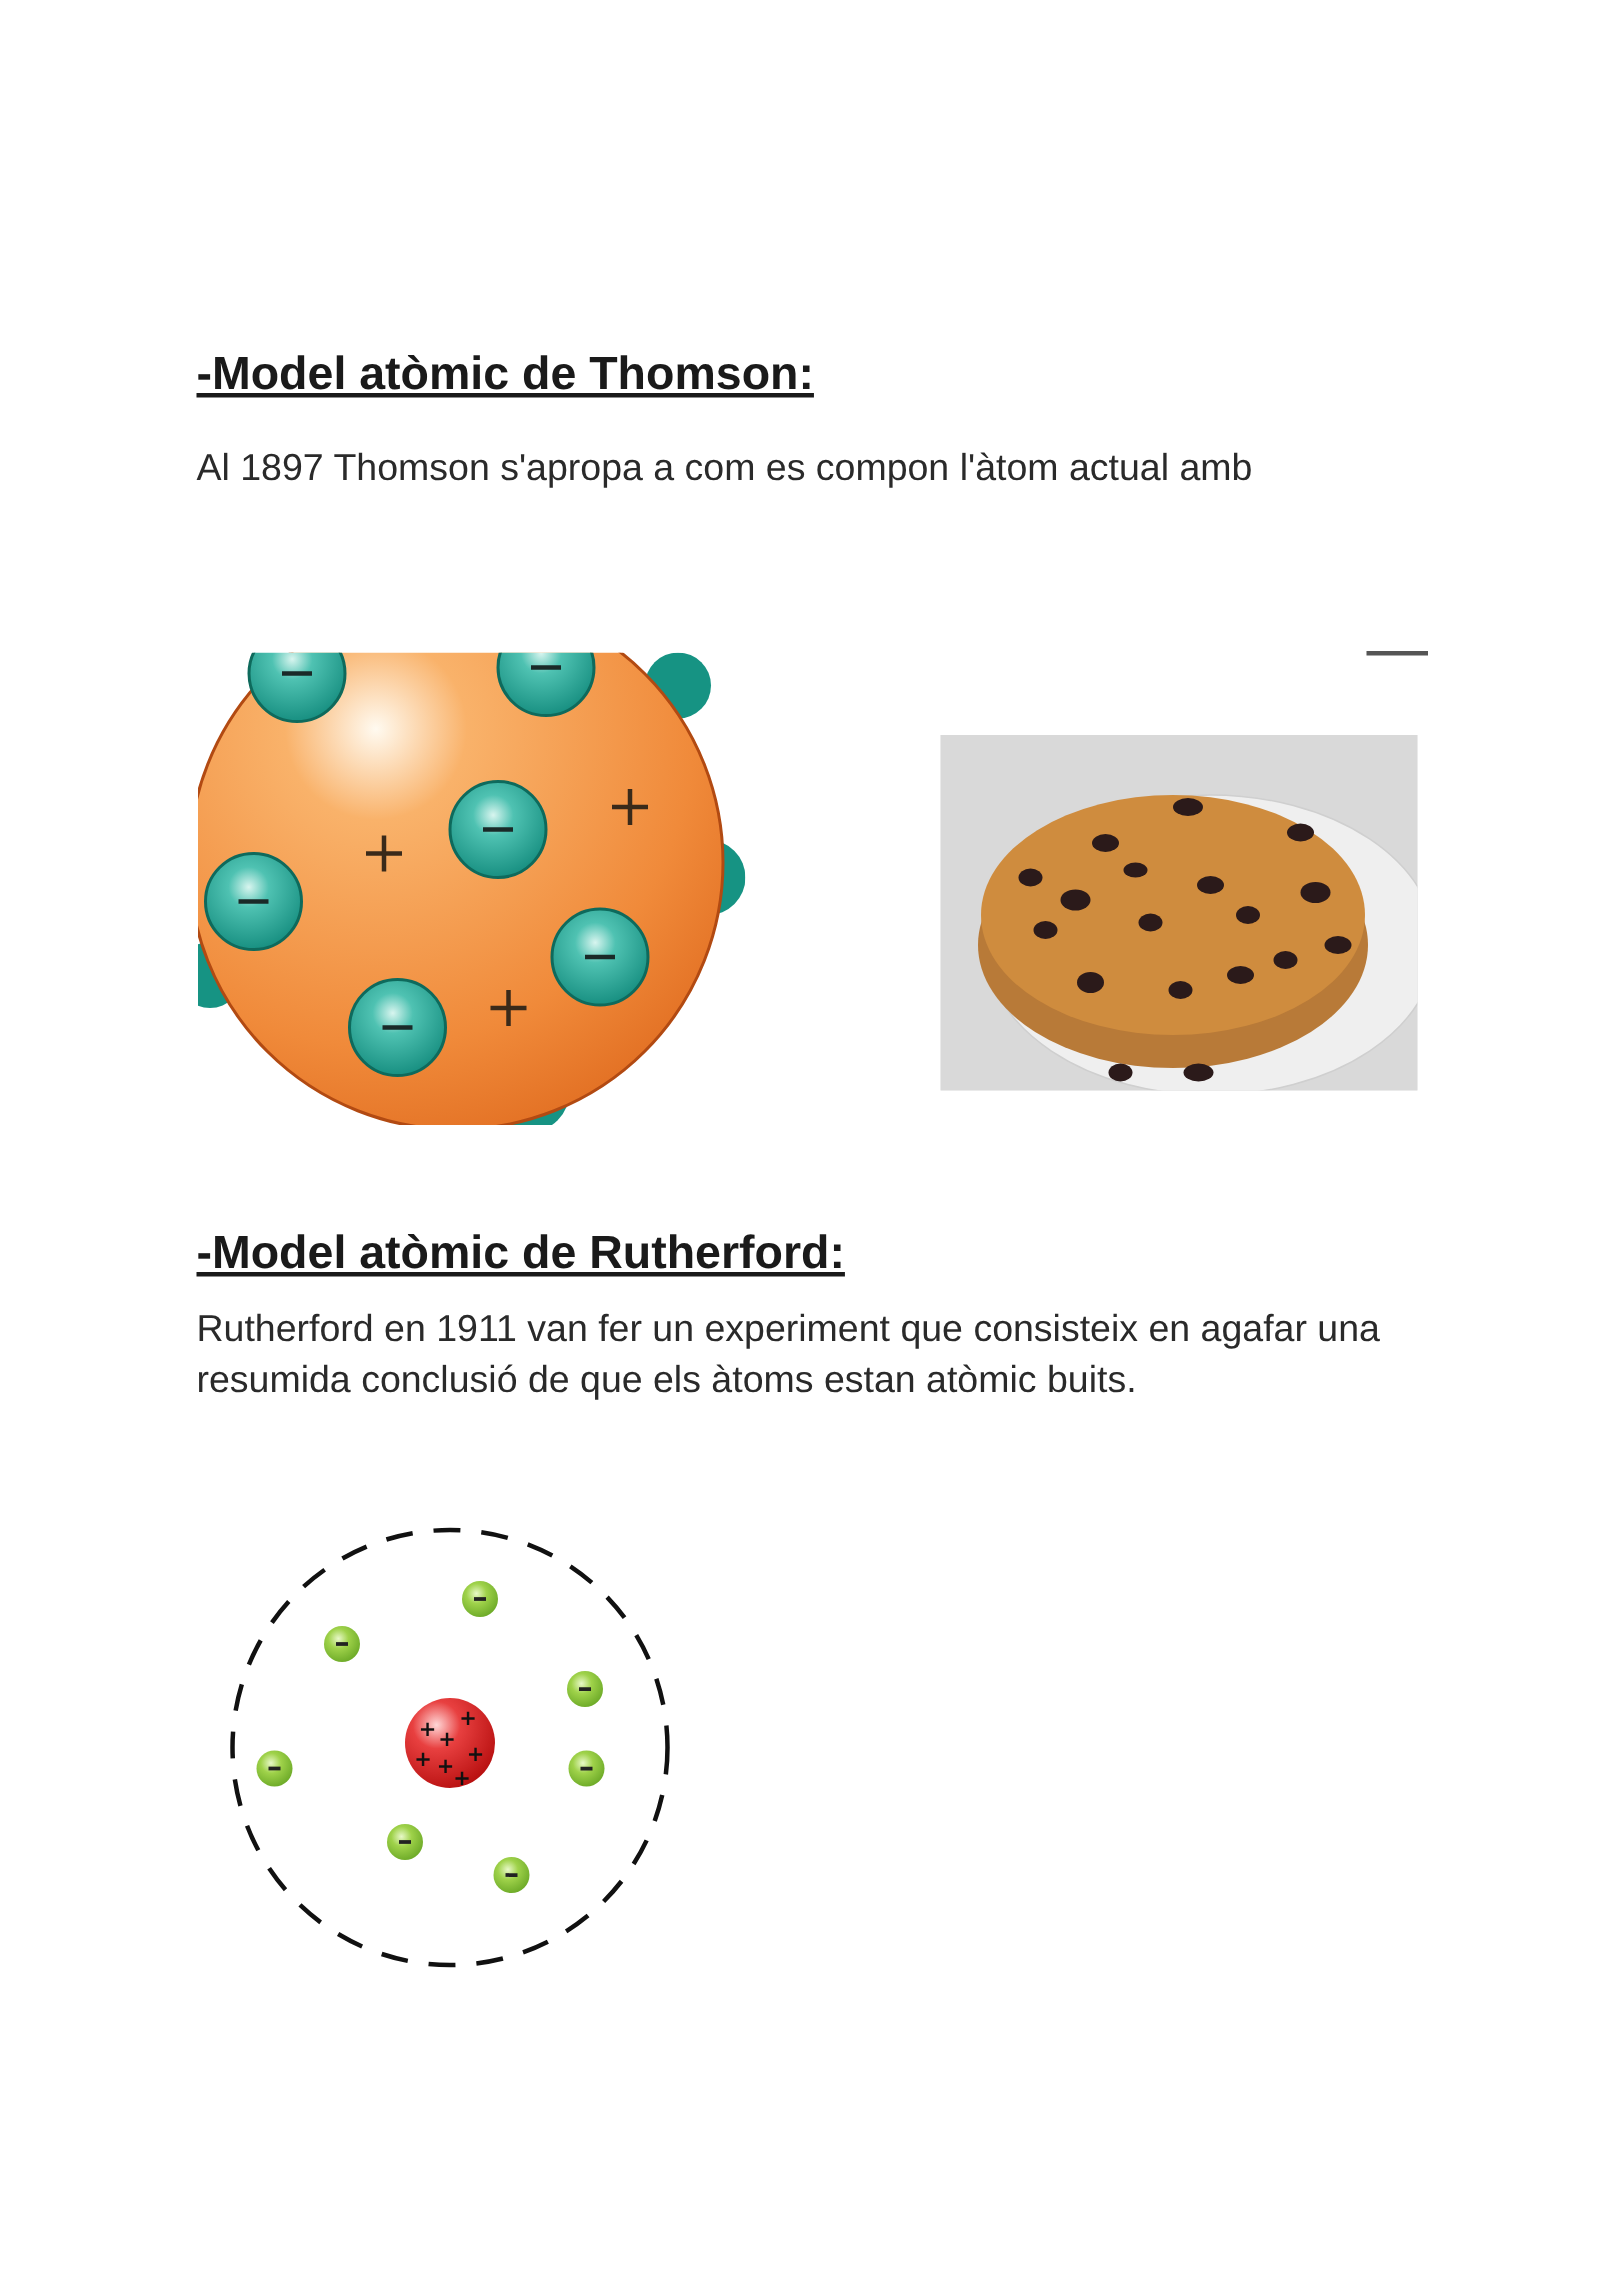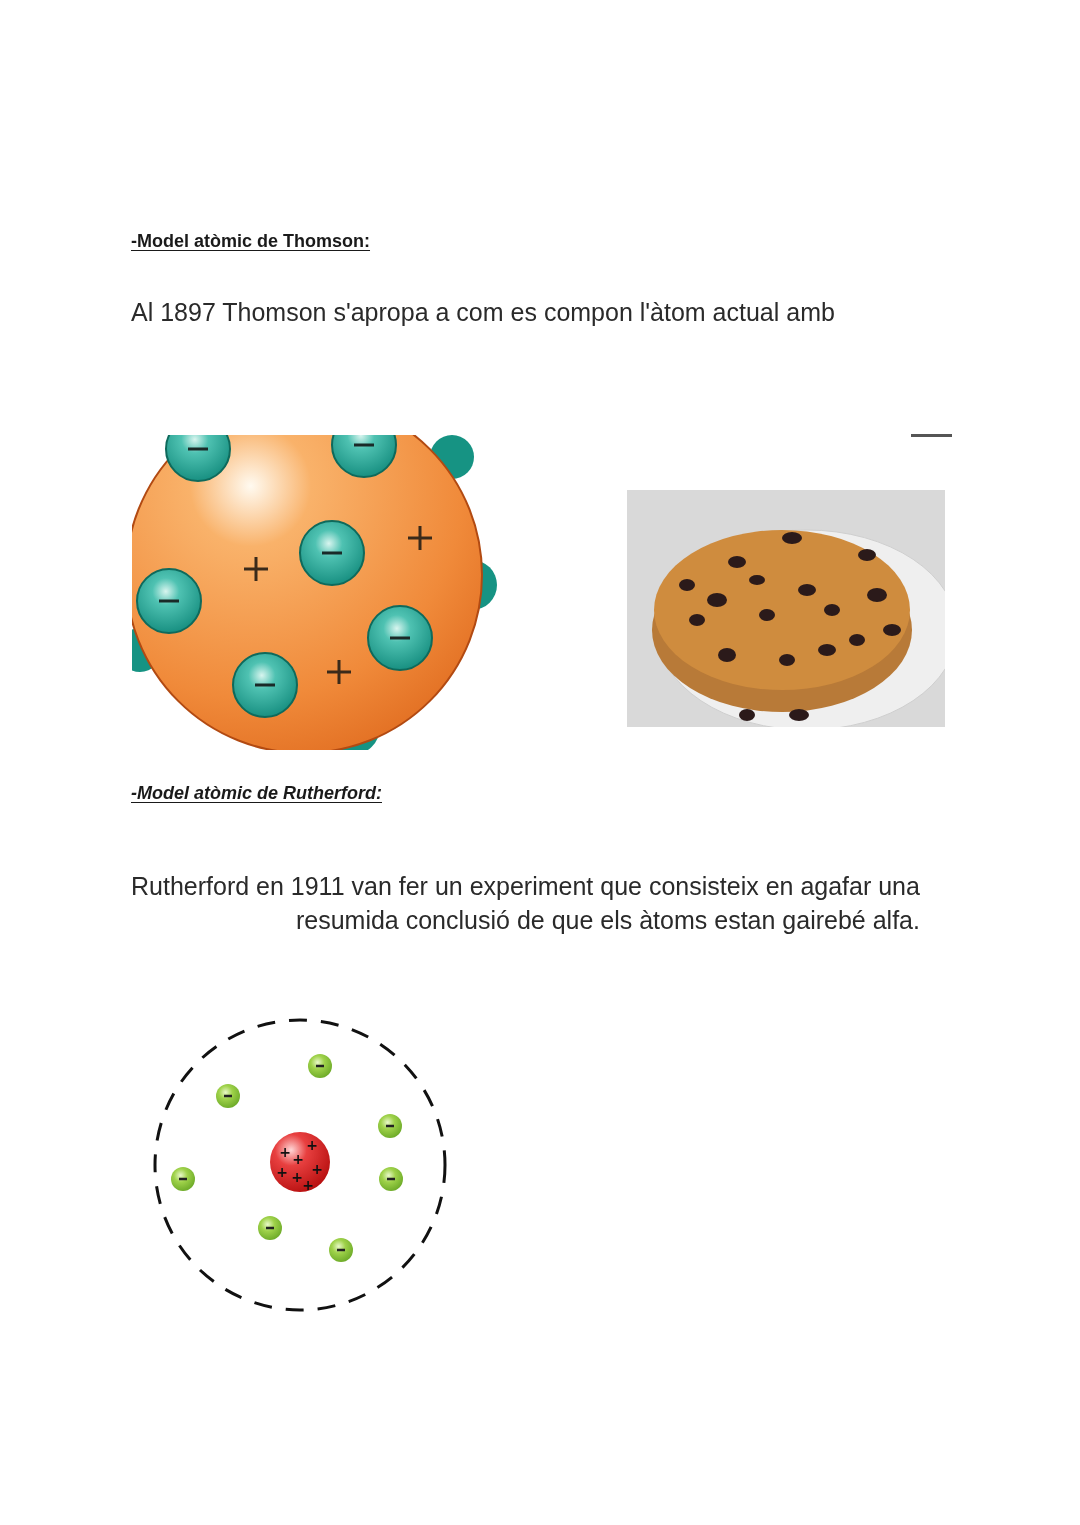--- a/index.html
+++ b/index.html
@@ -1,20 +1,20 @@
 <!DOCTYPE html>
 <html><head>
   <meta charset="utf-8">
   <style>
     html, body { margin: 0; padding: 0; background: #ffffff; }
     body { width: 1080px; height: 1525px; position: relative; overflow: hidden;
            font-family: "Liberation Sans", sans-serif; color: #222222; }
-    .heading { position: absolute; left: 131px; font-size: 18px; font-weight: bold;
+    .heading { position: absolute; left: 131px; font-size: 31px; font-weight: bold;
                text-decoration: underline; text-underline-offset: 3px; color: #1a1a1a; }
-    .para { position: absolute; left: 131px; font-size: 25px; line-height: 33.5px; color: #2a2a2a; text-align: right; }
+    .para { position: absolute; left: 131px; font-size: 25px; line-height: 33.5px; color: #2a2a2a; }
     .figure { position: absolute; }
     .dash-line { position: absolute; left: 911px; top: 434px; width: 41px; height: 3px; background: #555; }
   </style>
 </head>
 <body>
 
 <div class="heading" style="top:231px;">-Model atòmic de Thomson:</div>
 
 <div class="para" style="top:296px;">
   <div>Al 1897 Thomson s'apropa a com es compon l'àtom actual amb</div>
@@ -95,25 +95,25 @@
       <ellipse cx="120" cy="225" rx="8" ry="6"></ellipse>
         <ellipse cx="172" cy="225" rx="10" ry="6"></ellipse>
       <ellipse cx="265" cy="140" rx="9" ry="6"></ellipse>
         <ellipse cx="205" cy="120" rx="8" ry="6"></ellipse>
       <ellipse cx="70" cy="130" rx="8" ry="6"></ellipse>
         <ellipse cx="130" cy="90" rx="8" ry="5"></ellipse>
     </g>
   </svg>
 </div>
 
-<div class="heading" style="top:783px;font-style:italic;">-Model atòmic de Rutherford:</div>
+<div class="heading" style="top:817px;">-Model atòmic de Rutherford:</div>
 
 <div class="para" style="top:858px;margin-top:12px;">
   <div>Rutherford en 1911 van fer un experiment que consisteix en agafar una</div>
-  <div>resumida conclusió de que els àtoms estan gairebé alfa.</div>
+  <div>resumida conclusió de que els àtoms estan atòmic buits.</div>
 </div>
 
 <div class="figure" style="left:145px; top:1010px; width:310px; height:310px;">
   <svg width="310" height="310" viewBox="0 0 310 310">
     <defs>
       <radialGradient id="redG" cx="0.35" cy="0.3" r="0.75">
         <stop offset="0" stop-color="#ffd6d6"></stop>
         <stop offset="0.35" stop-color="#e84040"></stop>
         <stop offset="1" stop-color="#b81010"></stop>
       </radialGradient>

